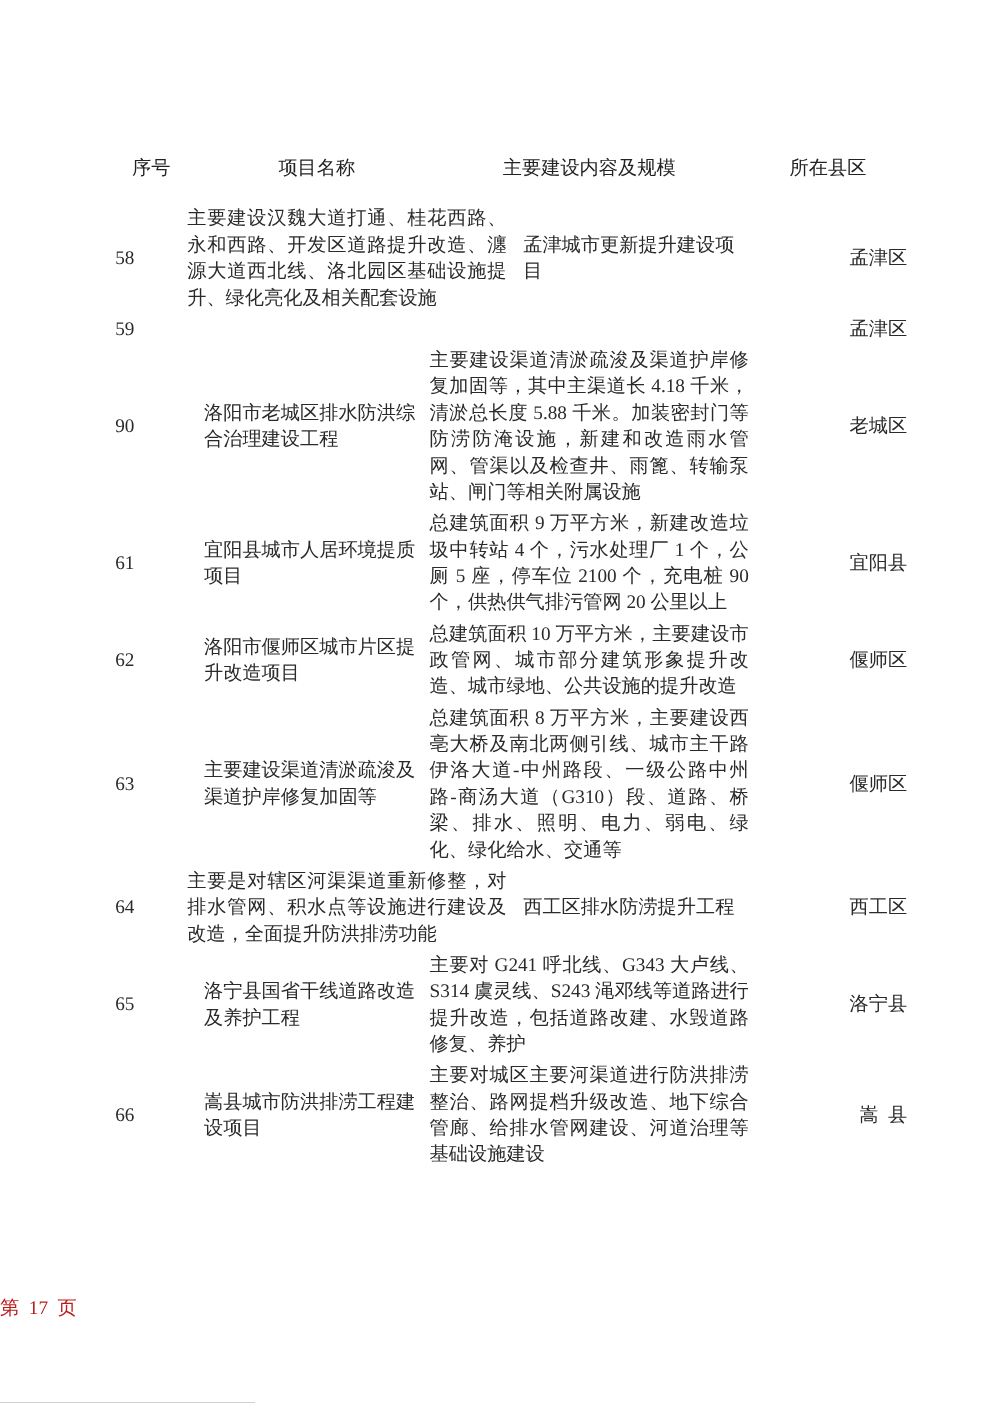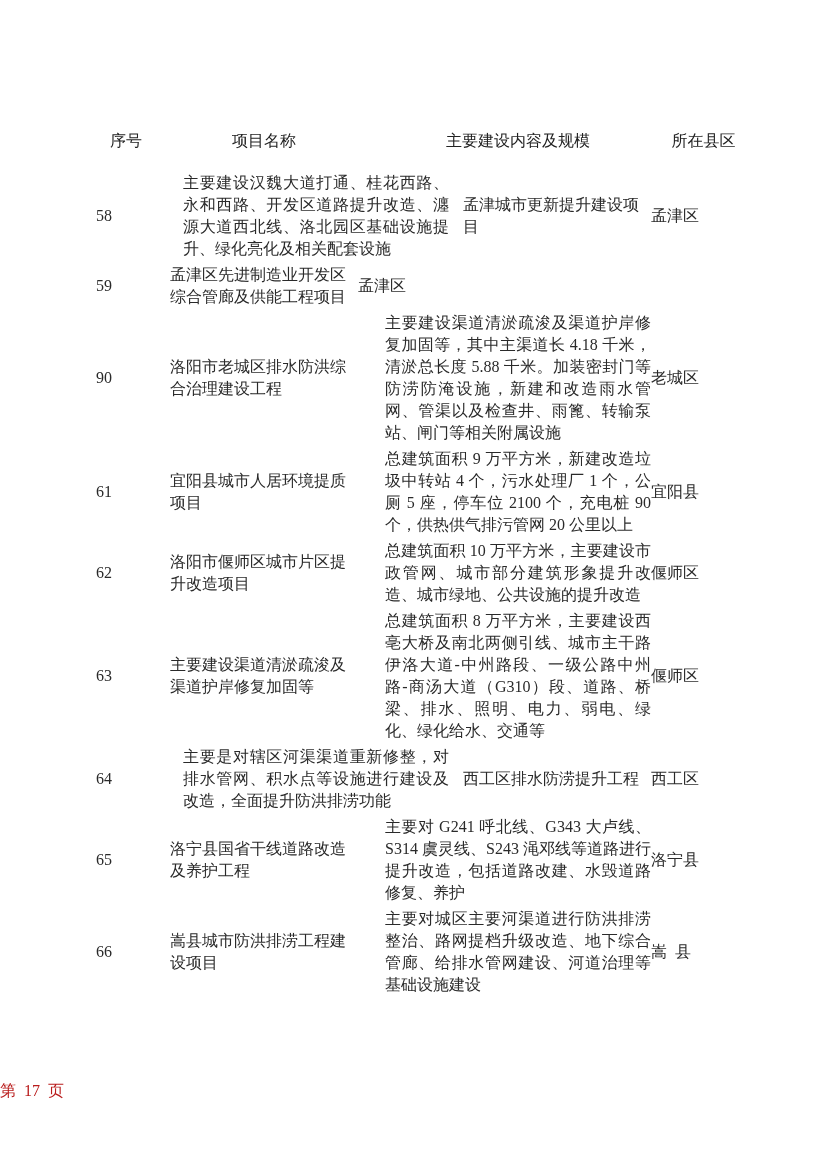--- a/index.html
+++ b/index.html
@@ -31,26 +31,25 @@
     width: 60px;
     text-align: left;
   }
   .col-name {
     width: 188px;
     margin-left: 14px;
     text-align: left;
   }
   .col-content {
     width: 266px;
-    margin-left: 27px;
     text-align: justify;
   }
   .col-district {
     flex: 1 1 auto;
-    text-align: left;
+    text-align: right;
     white-space: pre;
   }
   .header-row {
     font-family: "Liberation Sans", "DejaVu Sans", sans-serif;
     color: #222222;
     margin-bottom: 16px;
   }
   .header-row .cell { text-align: center; }
   .header-row .col-name { position: relative; left: 0; }
   .footer {
@@ -78,21 +77,20 @@
     <div id="rows">
   <div class="row">
     <div class="cell col-num">58</div>
     <div class="cell col-content">主要建设汉魏大道打通、桂花西路、永和西路、开发区道路提升改造、瀍源大道西北线、洛北园区基础设施提升、绿化亮化及相关配套设施</div>
     <div class="cell col-name">孟津城市更新提升建设项目</div>
     <div class="cell col-district">孟津区</div>
   </div>
 
   <div class="row">
     <div class="cell col-num">59</div>
-    <div class="cell col-name">孟津区先进制造业开发区综合管廊及供能工程项目</div>
     <div class="cell col-district">孟津区</div>
   </div>
 
   <div class="row">
     <div class="cell col-num">90</div>
     <div class="cell col-name">洛阳市老城区排水防洪综合治理建设工程</div>
     <div class="cell col-content">主要建设渠道清淤疏浚及渠道护岸修复加固等，其中主渠道长 4.18 千米，清淤总长度 5.88 千米。加装密封门等防涝防淹设施，新建和改造雨水管网、管渠以及检查井、雨篦、转输泵站、闸门等相关附属设施</div>
     <div class="cell col-district">老城区</div>
   </div>
 

